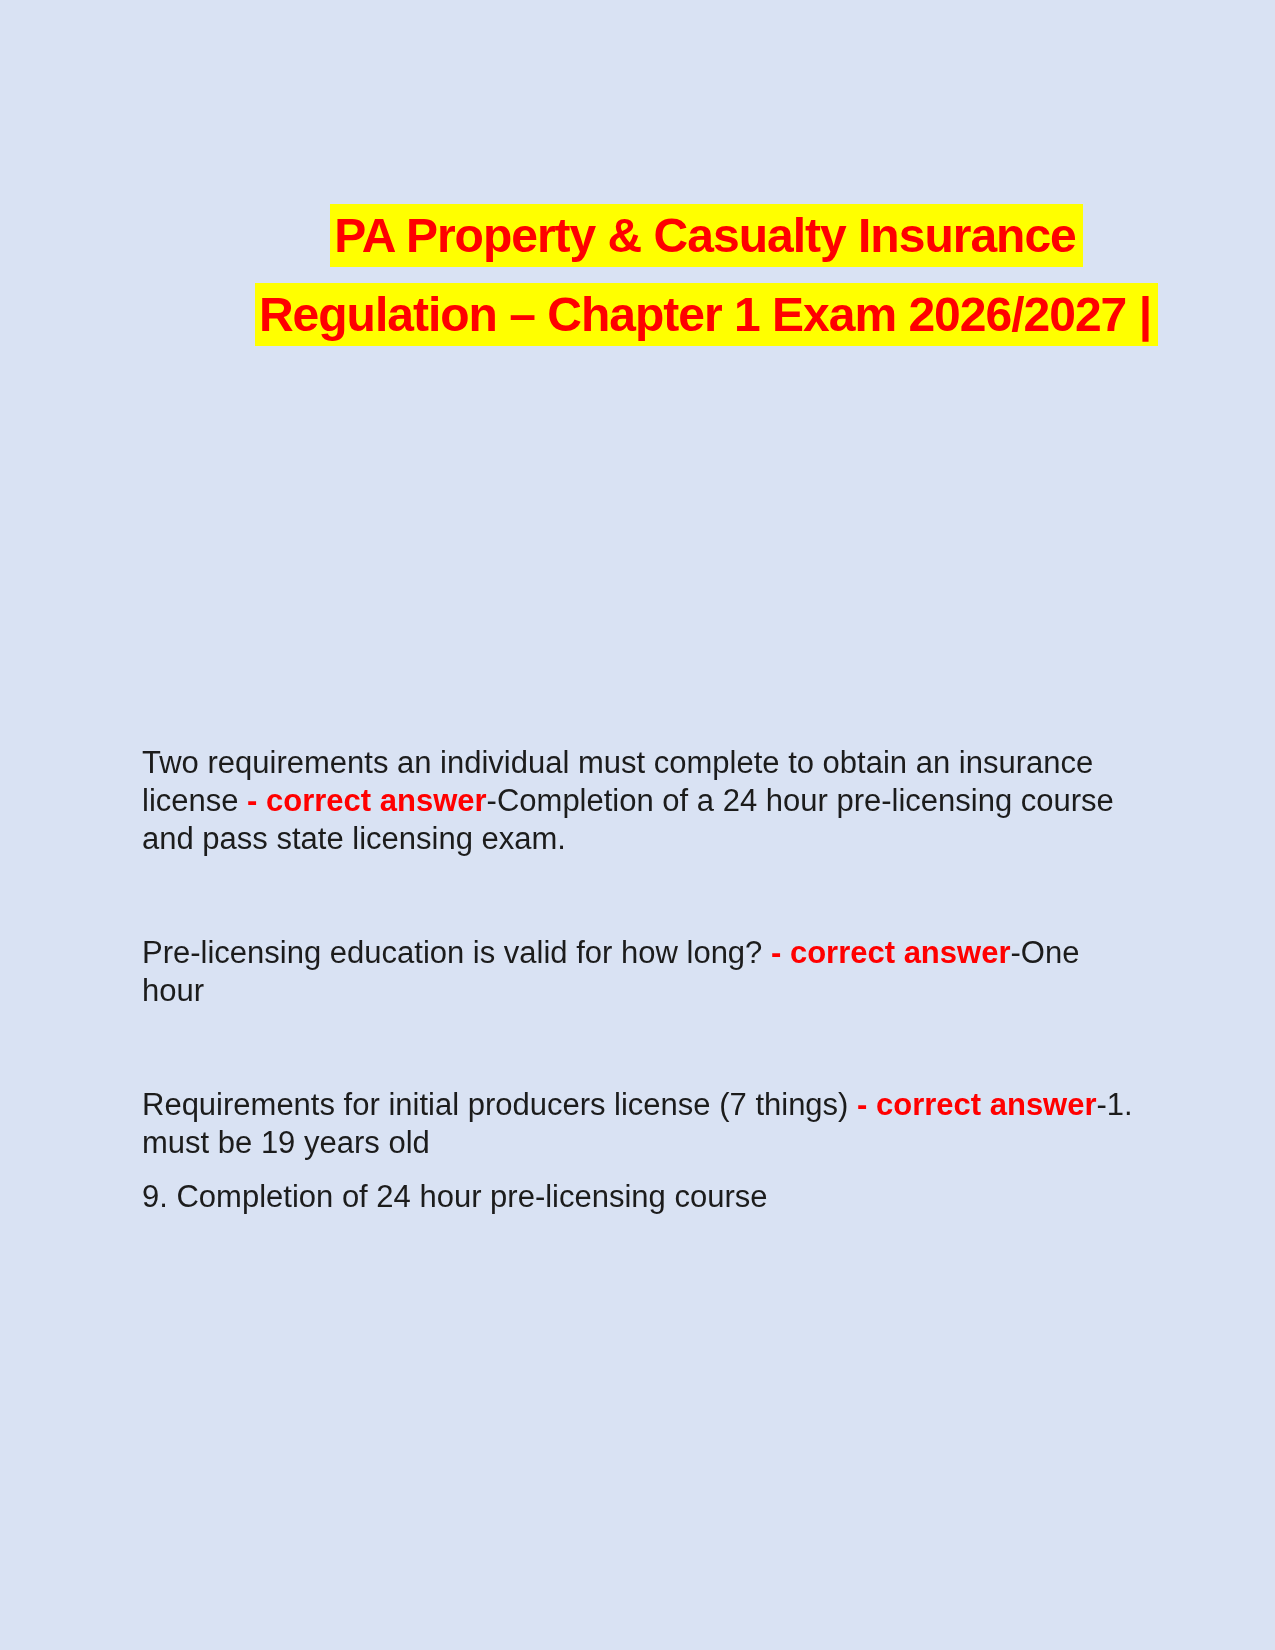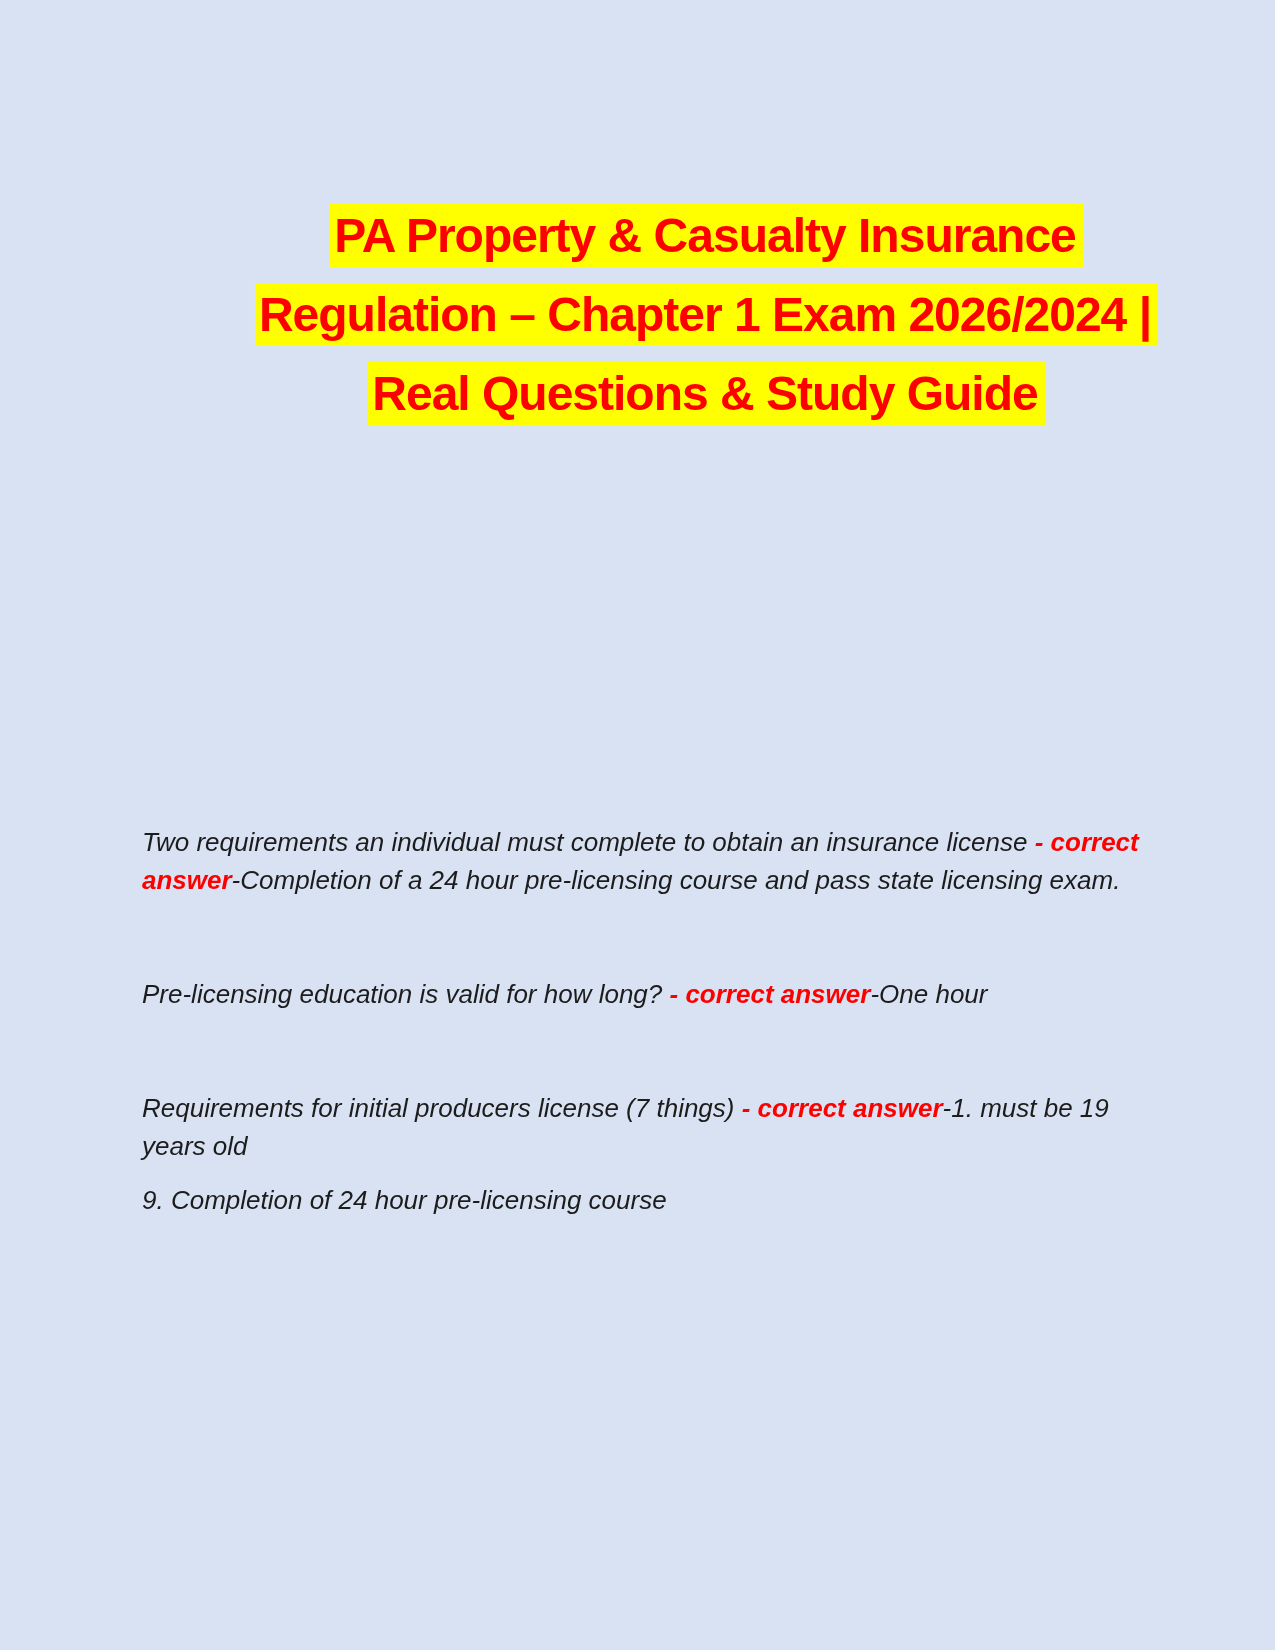--- a/index.html
+++ b/index.html
@@ -25,40 +25,38 @@
     background: #ffff00;
     color: #ff0000;
     font-size: 48px;
     letter-spacing: -1px;
     padding: 5px 7px 5px 4px;
   }
   .content {
     margin: 387px 0 9px 142px;
     width: 1005px;
     color: #1c1c1c;
-    font-size: 26px;
+    font-size: 31px;
     line-height: 38px;
-    font-style: italic;
   }
   .para { margin: 0; }
   .para.gap-large { margin-bottom: 76px; }
   .para.gap-small { margin-bottom: 16px; }
   .answer-marker {
     color: #ff0000;
     font-weight: bold;
   }
 </style>
 </head>
 <body>
 
 <div class="page">
   <h1 class="doc-title">
     <div class="title-line"><span class="hl">PA Property &amp; Casualty Insurance</span></div>
-    <div class="title-line"><span class="hl">Regulation – Chapter 1 Exam 2026/2024 |</span></div>
-    <div class="title-line"><span class="hl">Real Questions &amp; Study Guide</span></div>
+    <div class="title-line"><span class="hl">Regulation – Chapter 1 Exam 2026/2027 |</span></div>
   </h1>
   <div class="content">
       <p class="para gap-large"><span>Two requirements an individual must complete to obtain an insurance license </span><span class="answer-marker">- correct answer</span><span>-Completion of a 24 hour pre-licensing course and pass state licensing exam.</span></p>
       <p class="para gap-large"><span>Pre-licensing education is valid for how long? </span><span class="answer-marker">- correct answer</span><span>-One hour</span></p>
       <p class="para gap-small"><span>Requirements for initial producers license (7 things) </span><span class="answer-marker">- correct answer</span><span>-1. must be 19 years old</span></p>
       <p class="para gap-small"><span>9. Completion of 24 hour pre-licensing course</span></p>
     </div>
 </div>
 
 </body></html>

